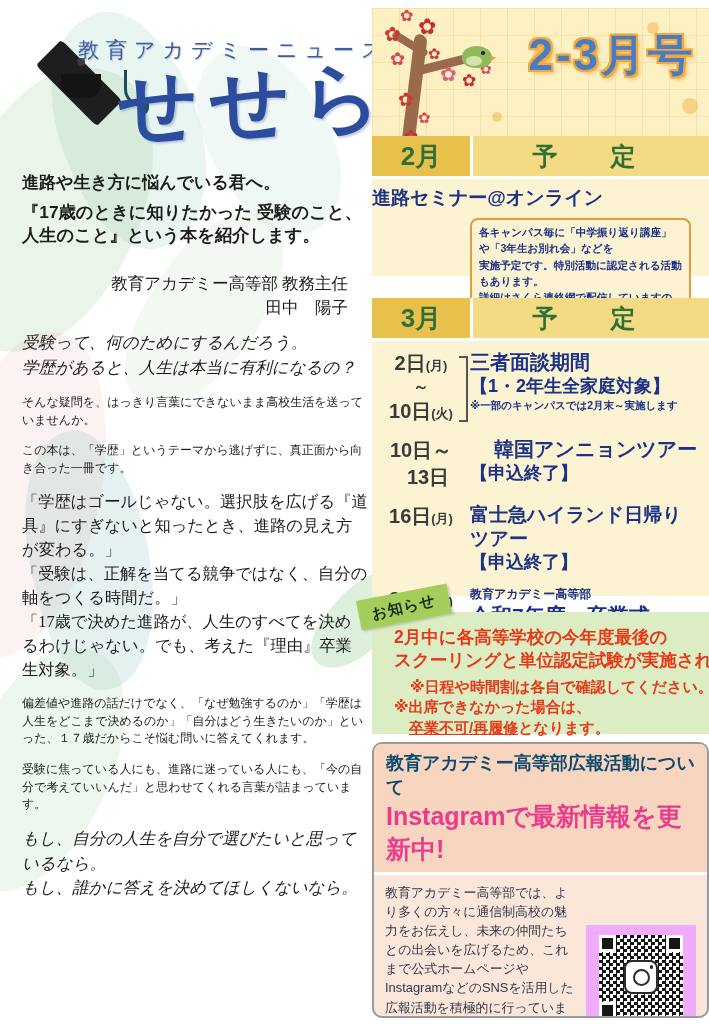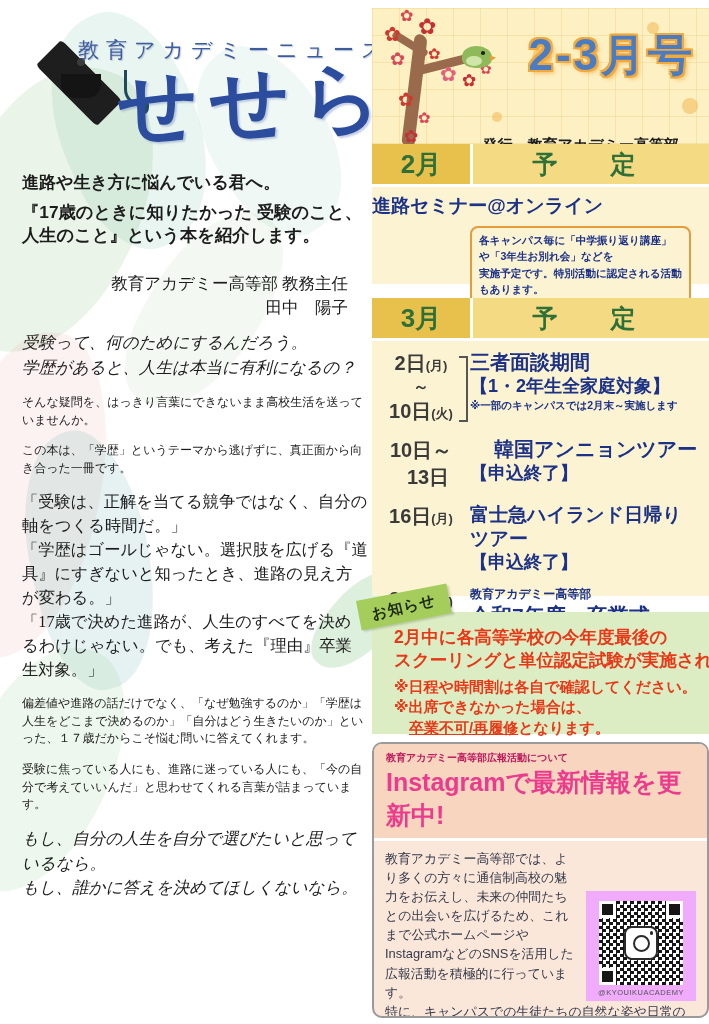--- a/index.html
+++ b/index.html
@@ -88,41 +88,41 @@
   .ev-title{color:#1b3287;font-weight:bold;font-size:19px;line-height:1.25;}
   .ev-sub{color:#1b3287;font-weight:bold;font-size:18px;line-height:1.3;}
   .ev-note{color:#1b3287;font-size:10.5px;font-weight:bold;margin-top:1px;}
   .ev-org{color:#1b3287;font-weight:bold;font-size:12px;}
   .ev-line{color:#243a7c;font-size:13.5px;line-height:1.4;}
   .notebox{margin:6px 10px 6px 0;border:2px solid #e39b3b;border-radius:8px;background:#fcf3d3;
     padding:4px 7px;color:#1b3287;font-size:10.6px;font-weight:bold;line-height:1.55;}
   .tilde{font-size:16px;}
   .bracket{position:absolute;right:2px;top:6px;width:7px;height:62px;
     border-top:2px solid #555;border-right:2px solid #555;border-bottom:2px solid #555;}
-  .feb{top:144px;height:140px;}
+  .feb{top:136px;height:140px;}
   .mar{top:298px;height:298px;}
   .mar .srow{padding:9px 0 3px 0;}
 
   
   .notice{position:absolute;left:372px;top:612px;width:337px;height:122px;background:#dcedc4;}
   .ribbon{position:absolute;left:-14px;top:-20px;width:92px;height:30px;background:#a5cd5b;
     transform:rotate(-11deg);display:flex;align-items:center;justify-content:center;
     box-shadow:2px 2px 2px rgba(0,0,0,.15);}
   .ribbon span{font-size:15px;font-weight:bold;color:#1e2b14;letter-spacing:1px;transform:rotate(-2deg);}
   .notice .inner{padding:14px 8px 6px 22px;}
   .n-strong{color:#e73817;font-weight:bold;font-size:17.5px;line-height:1.32;white-space:nowrap;}
   .n-note{color:#e73817;font-weight:bold;font-size:15px;line-height:1.35;white-space:nowrap;}
   .n-note .u{text-decoration:underline;}
   .n-indent{padding-left:15px;}
 
   
   .insta{position:absolute;left:372px;top:742px;width:337px;height:276px;border:2px solid #9a9a9a;
     border-radius:10px;box-sizing:border-box;overflow:hidden;background:#fbe7da;}
   .insta .hd{background:#f7d5bf;padding:7px 12px 6px 12px;border-bottom:3px solid #fff;}
-  .insta .hd .t1{color:#be185d;font-weight:bold;font-size:10px;}
+  .insta .hd .t1{color:#0c4a6e;font-weight:bold;font-size:18px;}
   .insta .hd .t2{color:#ec3a8d;font-weight:bold;font-size:25px;letter-spacing:0px;margin-top:1px;}
   .insta .bd{padding:8px 11px 6px 11px;color:#33394a;font-size:12.9px;line-height:1.48;}
   .insta .bd p{margin:0;}
   .qr-card{float:right;width:102px;margin:42px 0 0 8px;background:#f0abfc;padding:10px 4px 3px 4px;text-align:center;}
   .qr-pattern{width:84px;height:84px;margin:0 auto;position:relative;
     background:conic-gradient(#161616 25%,#fff 0 50%,#161616 0 75%,#fff 0);background-size:7px 7px;}
   .finder{position:absolute;width:17px;height:17px;background:#161616;
     box-shadow:inset 0 0 0 3px #fff, inset 0 0 0 6px #161616;}
   .f-tl{left:0;top:0;} .f-tr{right:0;top:0;} .f-bl{left:0;bottom:0;}
   .qr-ig{position:absolute;inset:0;margin:auto;width:30px;height:30px;background:#fff;
@@ -278,21 +278,21 @@
   </div>
 </div>
 
 <div class="notice">
   <div class="ribbon">
     <span>お知らせ</span>
   </div>
   <div class="inner">
     <div class="n-strong">2月中に各高等学校の今年度最後の</div>
     <div class="n-strong">スクーリングと単位認定試験が実施されます。</div>
-    <div class="n-note" style="margin-top:5px;">※日程や時間割は各自で確認してください。</div>
+    <div class="n-note" style="margin-top:5px;margin-left:16px;">※日程や時間割は各自で確認してください。</div>
     <div class="n-note">※出席できなかった場合は、</div>
     <div class="n-note n-indent"><span class="u">卒業不可/再履修</span><span>となります。</span></div>
   </div>
 </div>
 
 <div class="insta">
   <div class="hd">
     <div class="t1">教育アカデミー高等部広報活動について</div>
     <div class="t2">Instagramで最新情報を更新中!</div>
   </div>
@@ -322,22 +322,22 @@
     <div>教育アカデミー高等部 教務主任</div>
     <div>田中　陽子</div>
   </div>
   <div class="mono">
     <div>受験って、何のためにするんだろう。</div>
     <div>学歴があると、人生は本当に有利になるの？</div>
   </div>
   <p class="para">そんな疑問を、はっきり言葉にできないまま高校生活を送っていませんか。</p>
   <p class="para">この本は、「学歴」というテーマから逃げずに、真正面から向き合った一冊です。</p>
   <div class="quotes">
+    <div>「学歴はゴールじゃない。選択肢を広げる『道具』にすぎないと知ったとき、進路の見え方が変わる。」</div>
     <div>「受験は、正解を当てる競争ではなく、自分の軸をつくる時間だ。」</div>
-    <div>「学歴はゴールじゃない。選択肢を広げる『道具』にすぎないと知ったとき、進路の見え方が変わる。」</div>
     <div>「17歳で決めた進路が、人生のすべてを決めるわけじゃない。でも、考えた『理由』卒業生対象。」</div>
   </div>
   <p class="para">偏差値や進路の話だけでなく、「なぜ勉強するのか」「学歴は人生をどこまで決めるのか」「自分はどう生きたいのか」といった、１７歳だからこそ悩む問いに答えてくれます。</p>
   <p class="para">受験に焦っている人にも、進路に迷っている人にも、「今の自分で考えていいんだ」と思わせてくれる言葉が詰まっています。</p>
   <div class="mono">
     <div>もし、自分の人生を自分で選びたいと思っているなら。</div>
     <div>もし、誰かに答えを決めてほしくないなら。</div>
   </div>
 
 </div>

